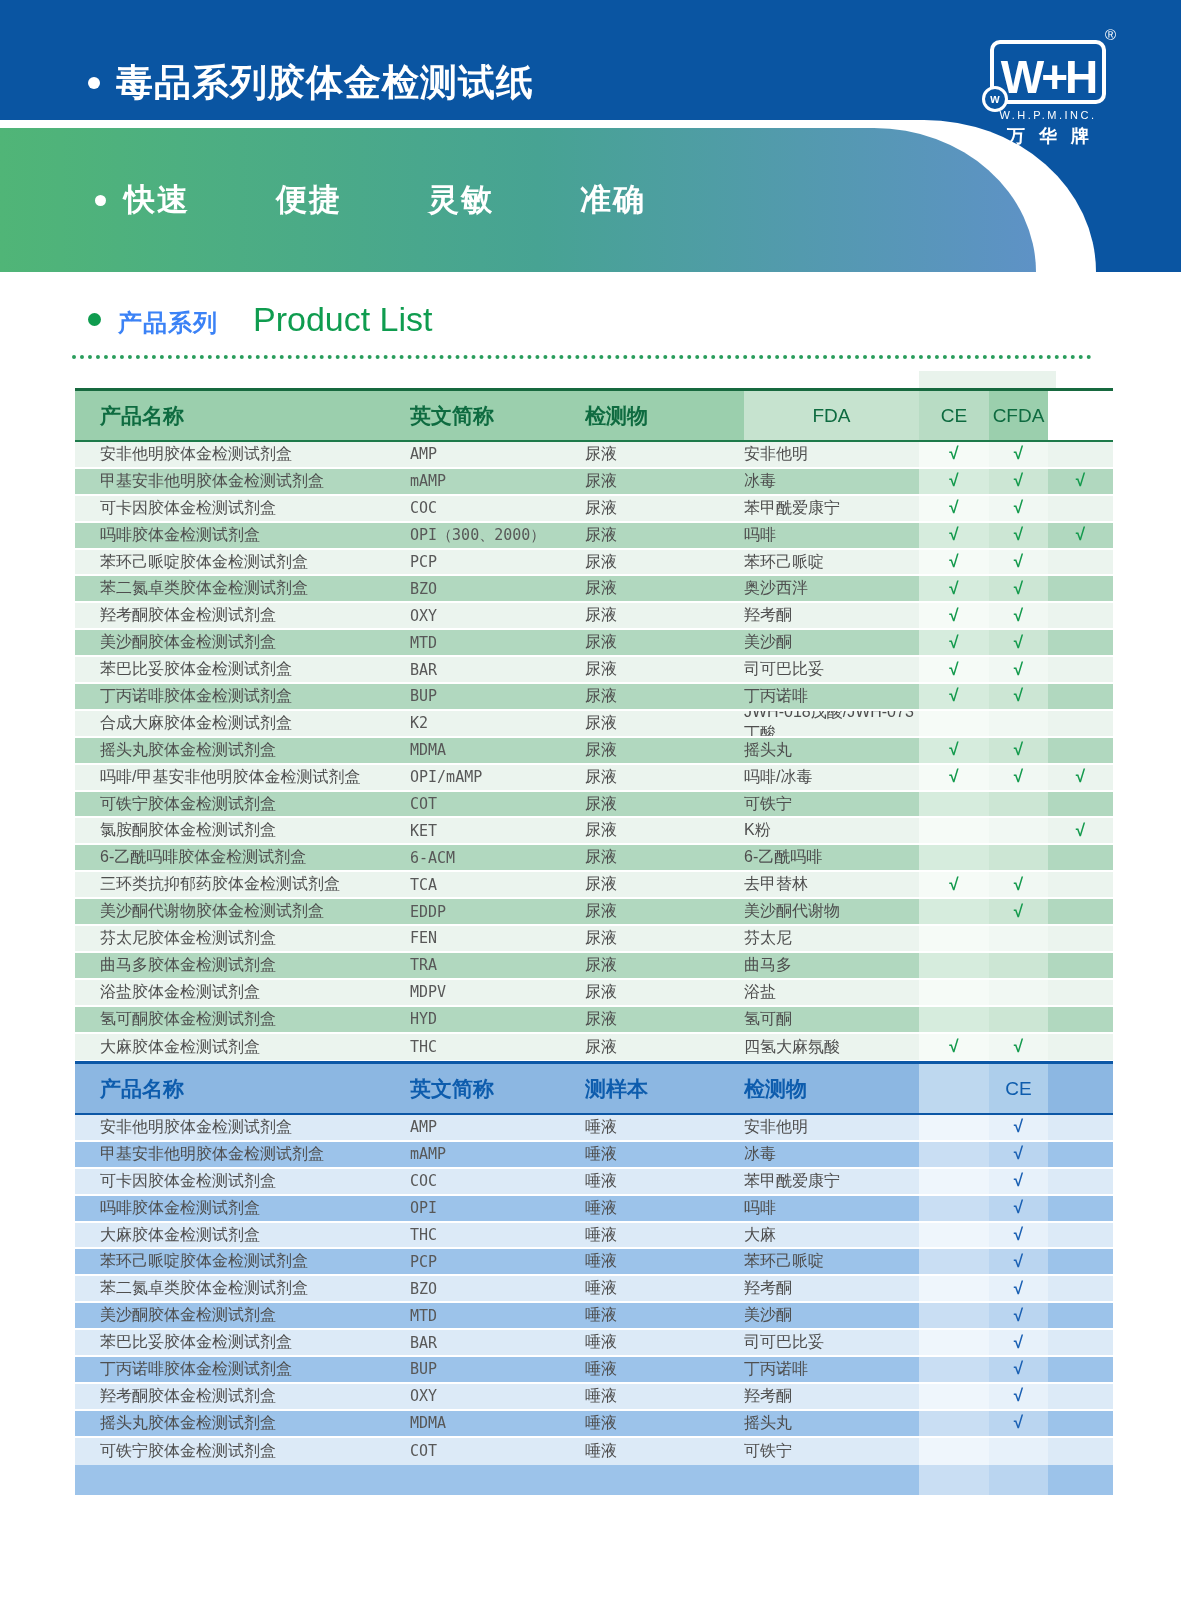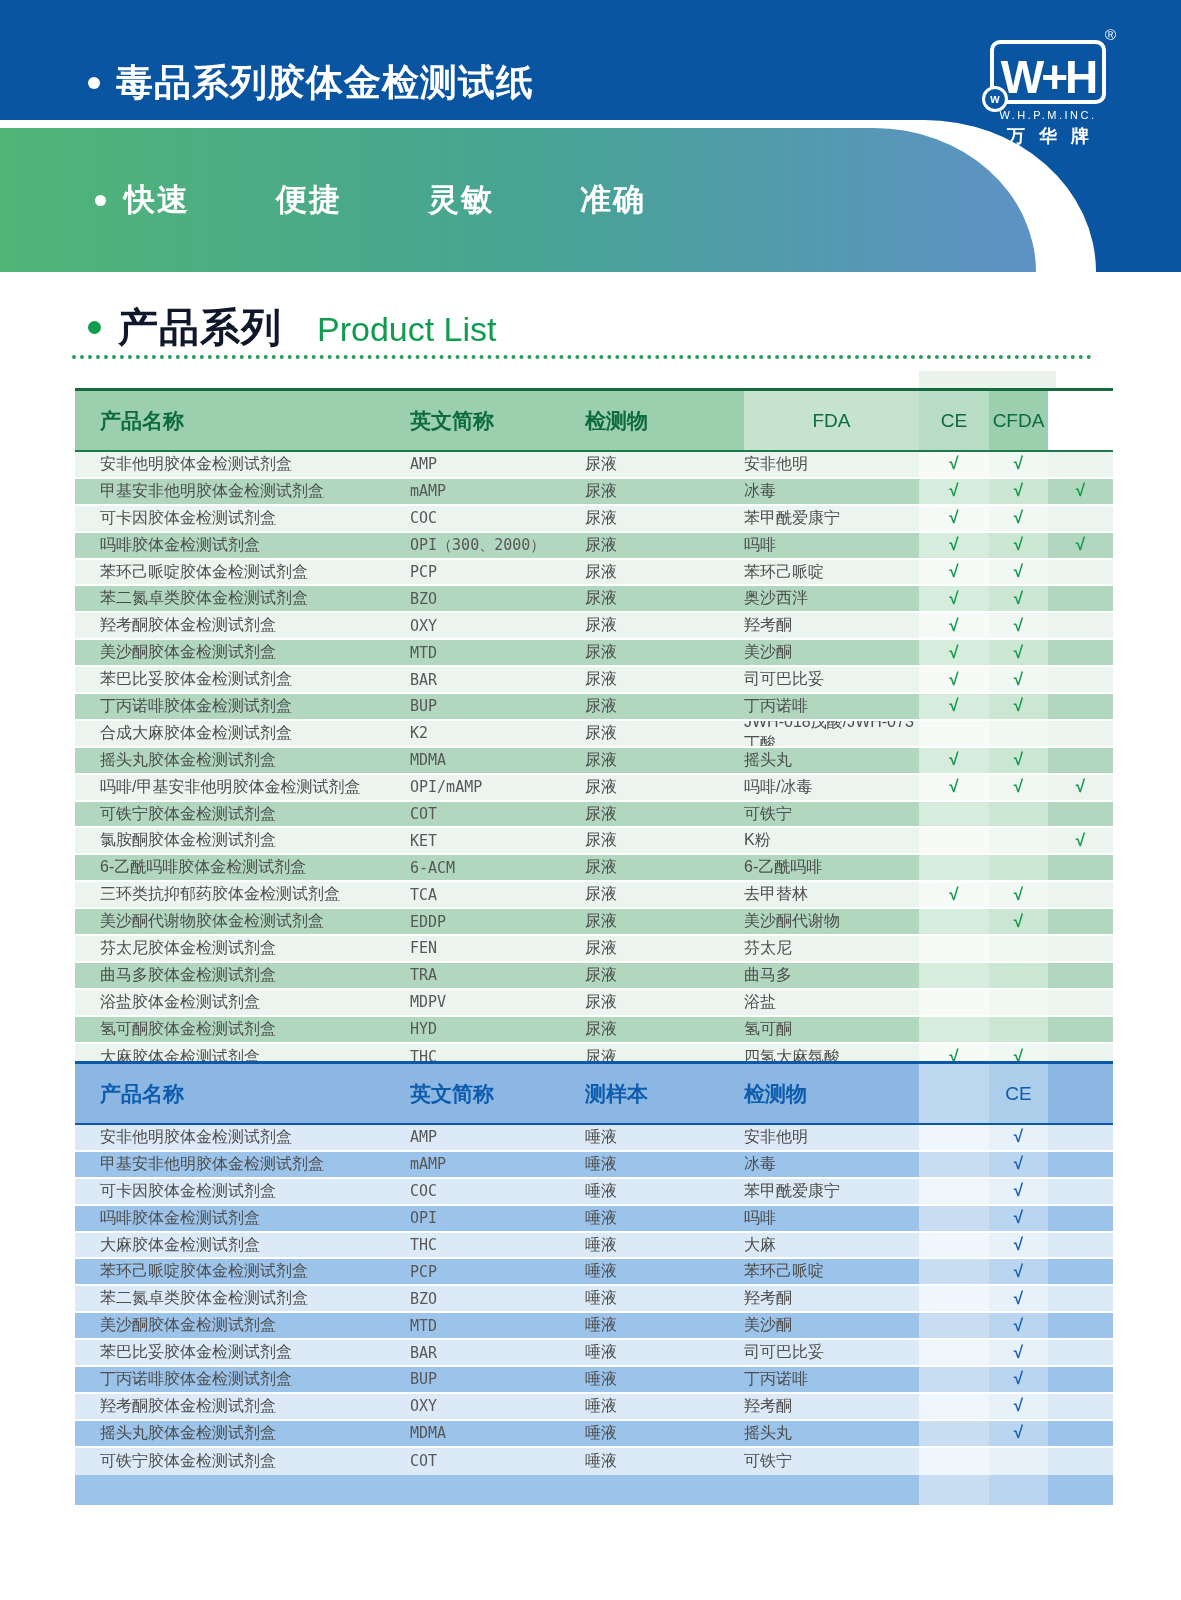--- a/index.html
+++ b/index.html
@@ -31,37 +31,37 @@
   .logo-circle { position:absolute; left:-12px; bottom:-12px; width:26px; height:26px; border:3px solid #fff;
                  border-radius:50%; background:#0a55a2; display:flex; align-items:center; justify-content:center;
                  font-size:12px; font-weight:bold; }
   .logo-sub { margin-top:5px; font-size:11px; letter-spacing:2.5px; }
   .logo-brand { margin-top:3px; font-size:18px; font-weight:bold; letter-spacing:14px; padding-left:14px;
                 font-family:"DejaVu Serif","Liberation Serif",serif; }
 
   
   .section-head { position:absolute; top:300px; left:88px; display:flex; align-items:baseline; }
   .sec-dot { width:13px; height:13px; border-radius:50%; background:#0f9c4f; margin-right:17px; align-self:center; }
-  .sec-cn { color:#0f172a; font-size:40px; font-weight:bold; letter-spacing:1px; }
+  .sec-cn { color:#3b82f6; font-size:24px; font-weight:bold; letter-spacing:1px; }
   .sec-en { color:#0f9c4f; font-size:34px; margin-left:35px; }
   .dotted-line { position:absolute; top:355px; left:72px; width:1020px; height:0;
                  border-top:4px dotted #2a9d5c; }
 
   
   .tbl { position:absolute; left:75px; width:1038px; }
   .tbl-urine { top:388px; }
   .tbl-saliva { top:1061px; }
   .topline-g { height:3px; background:#17693f; }
   .topline-b { height:3px; background:#0c57a6; }
   .midline-g { height:2px; background:#1d7a4a; }
   .midline-b { height:2px; background:#0c57a6; }
   .trow { display:grid; grid-template-columns:335px 175px 159px 175px 70px 59px 65px;
           height:26.9px; align-items:center; border-bottom:2px solid #fff; }
   .trow:last-child { border-bottom:none; }
-  .thead { height:59px; border-bottom:none; font-size:21px; font-weight:bold; }
+  .thead { height:49px; border-bottom:none; font-size:21px; font-weight:bold; }
   .thead .c-cert { font-size:19px; font-weight:normal; }
   .cell { height:100%; display:flex; align-items:center; background:var(--base); overflow:hidden; }
   .c-name { padding-left:25px; }
   .c-fda { background:var(--band1); justify-content:center; }
   .c-ce { background:var(--band2); justify-content:center; }
   .c-cfda { justify-content:center; }
   .t1-head { --base:#9bcfad; --band1:#c6e3cf; --band2:#b8dcc4; color:#0e6b40; }
   .t1-light { --base:#ebf4ee; --band1:#f6fbf7; --band2:#f1f8f3; }
   .t1-dark  { --base:#b1d8bf; --band1:#d6ecdd; --band2:#cce6d4; }
   .t2-head  { --base:#8cb7e2; --band1:#bed8ef; --band2:#adceeb; color:#0d5cad; }

